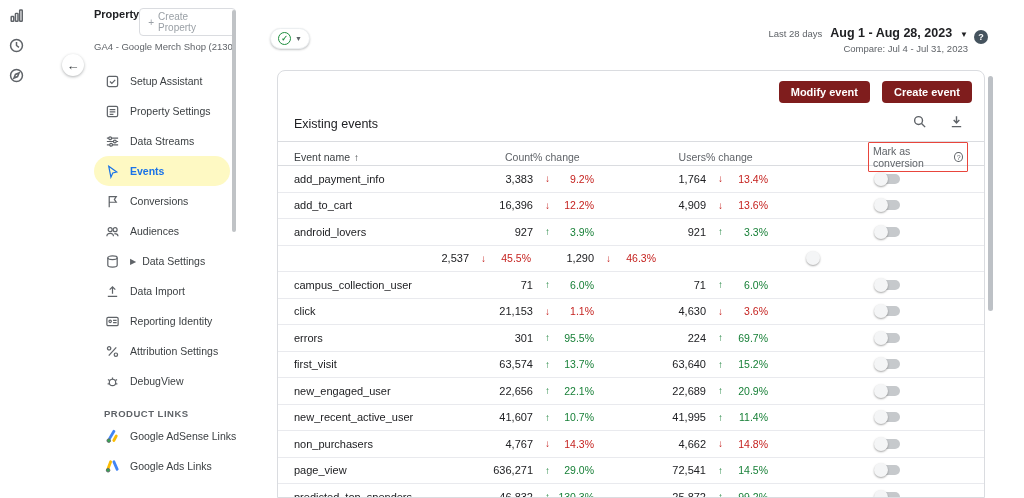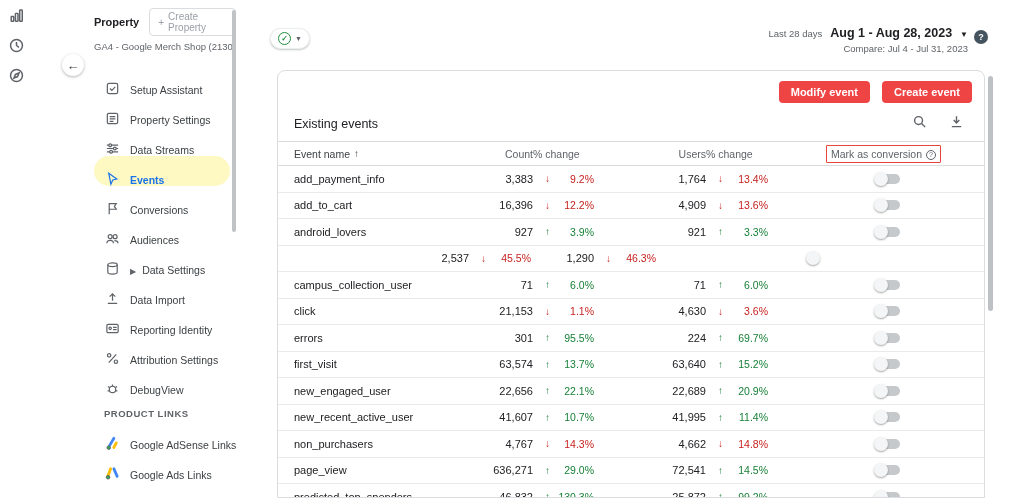--- a/index.html
+++ b/index.html
@@ -8,30 +8,30 @@
   .app { position:relative; width:1024px; height:498px; }
 
   
   .rail { position:absolute; left:0; top:0; bottom:0; width:32px; background:#fff; }
   .rail-icon { width:32px; height:30px; display:flex; align-items:center; justify-content:center; cursor:pointer; }
   .rail svg { stroke:#5f6368; }
 
   
   .sidebar { position:absolute; left:32px; top:0; bottom:0; width:204px; background:#fff; }
   .prop-head { padding:8px 0 0 62px; }
-  .prop-row { display:flex; align-items:center; gap:10px; }
+  .prop-row { display:flex; align-items:flex-start; }
   .prop-label { font-size:11px; font-weight:bold; color:#202124; }
   .create-prop { display:inline-flex; align-items:center; gap:4px; border:1px solid #dadce0; border-radius:4px;
      padding:2px 8px; font-size:10px; color:#9aa0a6; background:#fff; }
   .prop-name { margin-top:5px; font-size:9.5px; color:#5f6368; white-space:nowrap; }
   .back-btn { position:absolute; left:30px; top:54px; width:22px; height:22px; border-radius:50%;
      background:#fff; box-shadow:0 1px 3px rgba(60,64,67,.4); display:flex; align-items:center; justify-content:center;
      font-size:13px; color:#3c4043; cursor:pointer; z-index:3; }
   .side-list { margin-top:14px; }
-  .side-item { height:30px; display:flex; align-items:flex-end; gap:10px; margin:0 6px 0 62px;
+  .side-item { height:30px; display:flex; align-items:center; gap:10px; margin:0 6px 0 62px;
      padding-left:10px; border-radius:15px; cursor:pointer; }
   .side-item .si-label { font-size:10.5px; color:#3c4043; white-space:nowrap; }
   .side-item svg { stroke:#5f6368; }
   .side-item.selected { background:#fef9c3; }
   .side-item.selected .si-label { color:#1a73e8; font-weight:bold; }
   .side-item.selected svg { stroke:#1a73e8; }
   .si-icon { width:16px; height:16px; flex:0 0 16px; display:flex; align-items:center; justify-content:center; }
   .expand-caret { font-size:8px; color:#5f6368; margin-right:-4px; }
   .plinks-label { margin:12px 0 2px 72px; font-size:9.5px; font-weight:bold; color:#5f6368; letter-spacing:.5px; }
   .side-scrollbar { position:absolute; right:0; top:10px; width:4px; height:222px; background:#c0c3c6; border-radius:2px; cursor:pointer; }
@@ -51,36 +51,36 @@
   .date-range { font-size:12.5px; font-weight:bold; color:#202124; }
   .date-caret { font-size:8px; color:#202124; }
   .compare-line { margin-top:3px; font-size:9.5px; color:#5f6368; }
   .help-btn { position:absolute; right:36px; top:30px; width:14px; height:14px; border-radius:50%;
      background:#45535e; color:#fff; font-size:9px; font-weight:bold; display:flex; align-items:center;
      justify-content:center; cursor:pointer; }
 
   .card { position:absolute; left:41px; top:70px; width:708px; height:428px; background:#fff;
      border:1px solid #dadce0; border-radius:8px 8px 0 0; overflow:hidden; }
   .card-actions { display:flex; justify-content:flex-end; gap:12px; padding:10px 12px 9px; }
-  .btn-blue { background:#ef4444; color:#fff; border:none; border-radius:4px; height:22px; padding:0 12px;
+  .btn-blue { background:#7f1d1d; color:#fff; border:none; border-radius:4px; height:22px; padding:0 12px;
      font-size:11px; font-weight:bold; font-family:inherit; cursor:pointer; }
   .title-row { display:flex; align-items:center; justify-content:space-between; padding:2px 16px 8px;
      border-bottom:1px solid #dadce0; }
   .table-title { font-size:12.5px; color:#202124; }
   .title-icons { display:flex; gap:22px; margin-right:4px; }
   .title-icons svg { stroke:#5f6368; cursor:pointer; }
 
   .grid-row { display:grid; grid-template-columns:175px 64px 61px 112px 68px 1fr; align-items:center; padding:0 16px; }
   .thead { height:24px; font-size:10.5px; color:#5f6368; border-bottom:1px solid #dadce0; }
   .th-name { color:#3c4043; display:flex; align-items:center; gap:4px; cursor:pointer; }
   .sort-arrow { font-size:10px; color:#3c4043; }
   .c-right { text-align:right; }
   .chg-head { padding-left:0; }
   .conv-col { display:flex; align-items:center; }
-  .conv-head-box { margin-left:52px; display:flex; align-items:flex-end; gap:4px; border:1.5px solid #e8453c;
+  .conv-head-box { margin-left:94px; display:flex; align-items:center; gap:4px; border:1.5px solid #e8453c;
      padding:2px 4px; border-radius:1px; }
   .q-circ { width:10px; height:10px; border-radius:50%; border:1px solid #5f6368; color:#5f6368; font-size:7px;
      display:flex; align-items:center; justify-content:center; }
 
   .trow { height:26.5px; font-size:11px; border-bottom:1px solid #e9eaee; }
   .ev-name { color:#202124; }
   .num { color:#202124; }
   .chg { display:flex; align-items:center; gap:5px; padding-left:12px; font-size:10.5px; }
   .chg .arrow { font-size:10px; }
   .chg .val { width:40px; text-align:right; }

